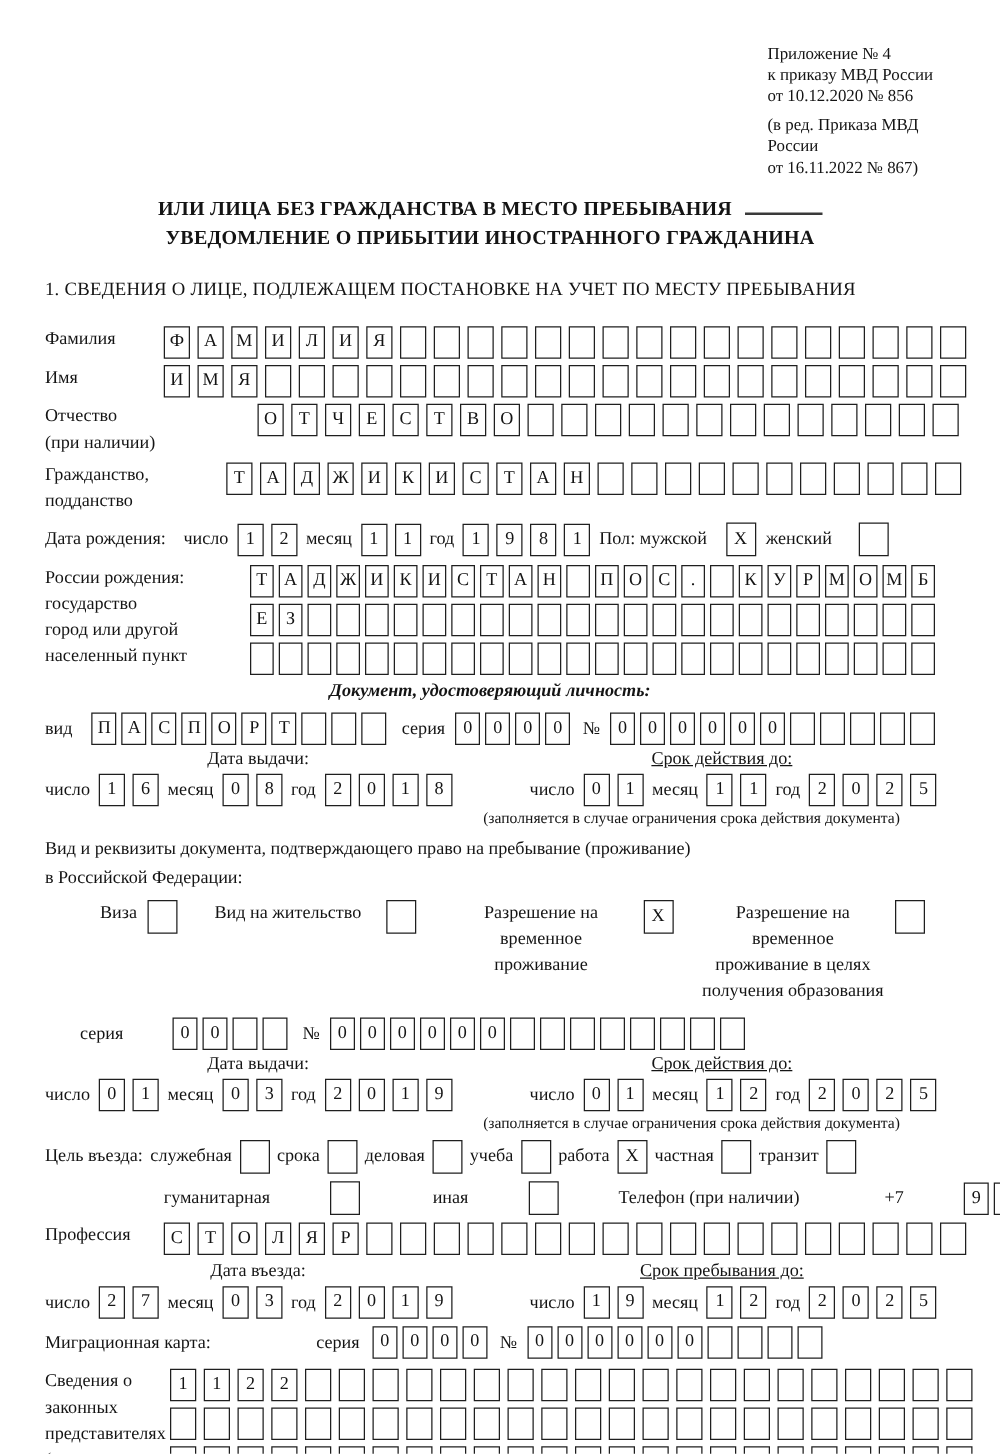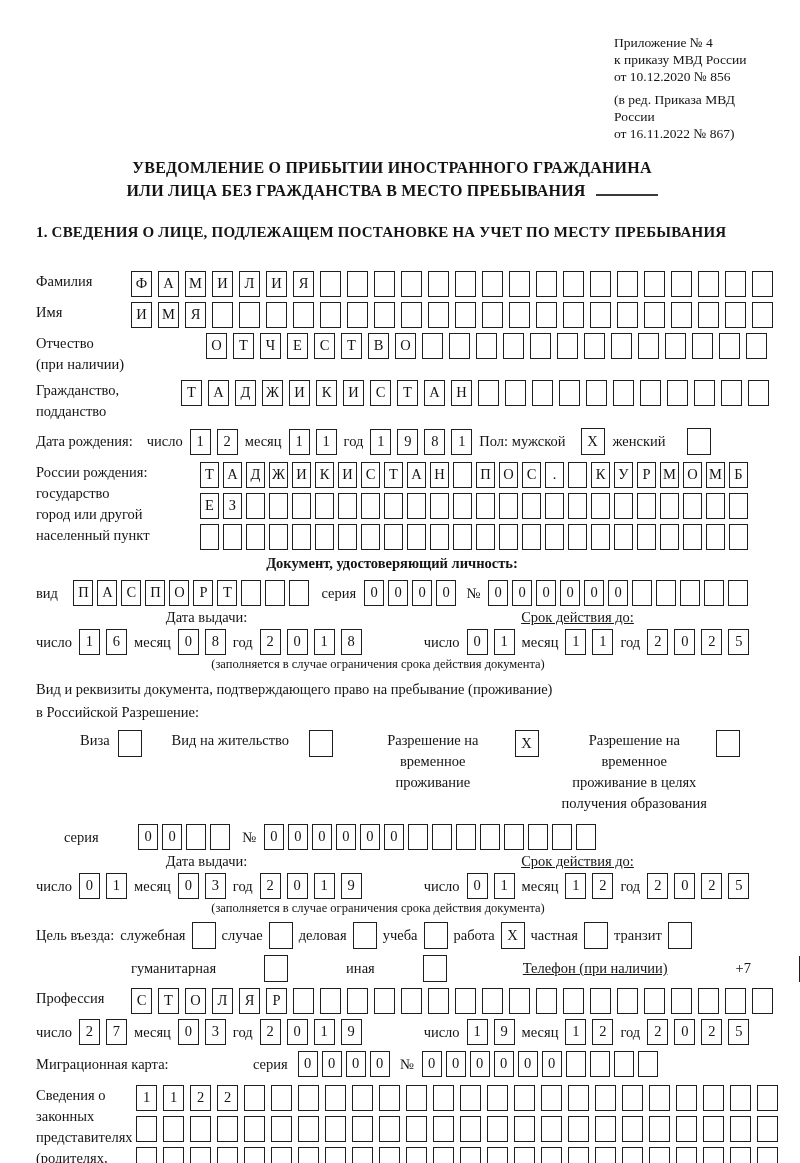--- a/index.html
+++ b/index.html
@@ -6,21 +6,21 @@
   body{width:800px;height:1163px;overflow:hidden;font-family:"Liberation Serif","DejaVu Serif",serif;color:#141414;}
   .page{box-sizing:border-box;width:760px;height:1163px;padding:34px 12px 0 36px;}
 
   
   .lawref{margin-left:578px;font-size:13.5px;line-height:17px;}
   .lawref .amend{margin-top:6px;}
   .forma{font-weight:bold;font-size:15px;text-align:right;padding-right:24px;margin-top:16px;letter-spacing:.5px;}
 
   .doctitle{text-align:center;font-weight:bold;font-size:16px;line-height:23px;margin-top:14px;letter-spacing:.2px;}
   .blankline{display:inline-block;width:62px;border-bottom:2px solid #3a3a3a;height:14px;margin-left:10px;vertical-align:baseline;}
-  .sect{font-weight:bold;font-size:15px;margin-top:22px;margin-bottom:30px;letter-spacing:.2px;}
+  .sect{font-weight:normal;font-size:15px;margin-top:22px;margin-bottom:20px;letter-spacing:.2px;}
 
   .lbl{font-size:14.5px;line-height:21px;white-space:nowrap;}
   .frow{display:flex;align-items:flex-start;margin-bottom:5px;}
   .cells{display:flex;gap:6px;flex:0 0 auto;}
   .cells.g4{gap:4px;}
   .cell{flex:0 0 auto;box-sizing:border-box;width:21px;height:26px;border:1.6px solid #1f1f1f;text-align:center;font-size:14.5px;line-height:23px;background:#fff;}
   .sm .cell{width:19px;}
   .tight .cell{width:20px;}
   .tight{gap:4px;}
   .cb{width:24px;height:27px;line-height:24px;}
@@ -30,28 +30,28 @@
   .w170{width:170px;flex:0 0 auto;}
   .w164{width:164px;flex:0 0 auto;}
   .w100{width:100px;flex:0 0 auto;}
   .w210{width:210px;flex:0 0 auto;}
   .stack{display:flex;flex-direction:column;gap:5px;}
 
   .inrow{display:flex;align-items:center;}
   .inrow .lbl{margin-right:7px;}
   .mr{margin-right:7px;}
 
-  .dochead{text-align:center;font-weight:bold;font-size:14.5px;margin:4px 0 8px 0;}
+  .dochead{text-align:center;font-weight:bold;font-size:14.5px;margin:4px 0 8px 0;font-style:italic;}
   .dhead{display:flex;font-size:14.5px;margin-top:3px;}
   .dhead .dh-l{width:360px;text-align:center;}
   .dhead .dh-r{width:360px;text-align:center;margin-left:30px;text-decoration:underline;}
   .drow{display:flex;align-items:center;margin-top:3px;margin-bottom:2px;}
   .drow .grp{display:flex;align-items:center;}
   .drow .grp2{margin-left:62px;}
-  .note{font-size:12.5px;text-align:center;padding-right:28px;margin:2px 0 6px 0;}
+  .note{font-size:12.5px;text-align:right;padding-right:28px;margin:2px 0 6px 0;}
 
   .intro{font-size:14.5px;line-height:23px;margin-top:4px;}
   .optrow{display:flex;align-items:flex-start;margin-top:6px;margin-bottom:10px;margin-left:44px;}
   .optcol{text-align:center;font-size:14.5px;line-height:21px;}
   .optrow .cb{margin:0 8px;}
 
   .purp{display:flex;align-items:center;gap:6px;margin-bottom:6px;flex-wrap:nowrap;font-size:14.5px;}
   .purp2{margin-left:95px;gap:48px;}
 </style>
 </head>
@@ -62,22 +62,22 @@
   <div class="lawref">
     <div>Приложение № 4</div>
     <div>к приказу МВД России</div>
     <div>от 10.12.2020 № 856</div>
     <div class="amend">(в ред. Приказа МВД России</div>
     <div>от 16.11.2022 № 867)</div>
   </div>
 
 
   <div class="doctitle">
+    <div><span>ИЛИ ЛИЦА БЕЗ ГРАЖДАНСТВА В МЕСТО ПРЕБЫВАНИЯ</span><span class="blankline"></span></div>
     <div>УВЕДОМЛЕНИЕ О ПРИБЫТИИ ИНОСТРАННОГО ГРАЖДАНИНА</div>
-    <div><span>ИЛИ ЛИЦА БЕЗ ГРАЖДАНСТВА В МЕСТО ПРЕБЫВАНИЯ</span><span class="blankline"></span></div>
   </div>
 
   <div class="sect">1. СВЕДЕНИЯ О ЛИЦЕ, ПОДЛЕЖАЩЕМ ПОСТАНОВКЕ НА УЧЕТ ПО МЕСТУ ПРЕБЫВАНИЯ</div>
 
   <div class="frow">
     <span class="lbl w95">Фамилия</span>
     <span class="cells">
         <span class="cell">Ф</span>
         <span class="cell">А</span>
         <span class="cell">М</span>
@@ -390,21 +390,21 @@
           <span class="cell">0</span>
           <span class="cell">2</span>
           <span class="cell">5</span>
         </span>
     </span>
   </div>
   <div class="note">(заполняется в случае ограничения срока действия документа)</div>
 
   <div class="intro">
     <div>Вид и реквизиты документа, подтверждающего право на пребывание (проживание)</div>
-    <div>в Российской Разрешение:</div>
+    <div>в Российской Федерации:</div>
   </div>
 
   <div class="optrow">
     <span class="lbl">Виза</span>
     <span class="cell cb"></span>
     <span class="lbl" style="margin-left:22px;">Вид на жительство</span>
     <span class="cell cb" style="margin-left:20px;"></span>
     <span class="optcol" style="margin-left:18px;">
       <div>Разрешение на временное</div>
       <div>проживание</div>
@@ -488,39 +488,39 @@
           <span class="cell">5</span>
         </span>
     </span>
   </div>
   <div class="note">(заполняется в случае ограничения срока действия документа)</div>
 
   <div class="purp">
     <span class="lbl">Цель въезда:</span>
     <span class="lbl">служебная</span>
     <span class="cell cb"></span>
-    <span class="lbl">случае</span>
+    <span class="lbl">срока</span>
     <span class="cell cb"></span>
     <span class="lbl">деловая</span>
     <span class="cell cb"></span>
     <span class="lbl">учеба</span>
     <span class="cell cb"></span>
     <span class="lbl">работа</span>
     <span class="cell cb">X</span>
     <span class="lbl">частная</span>
     <span class="cell cb"></span>
     <span class="lbl">транзит</span>
     <span class="cell cb"></span>
   </div>
   <div class="purp purp2">
     <span class="lbl">гуманитарная</span>
     <span class="cell cb"></span>
     <span class="lbl" style="margin-left:10px;">иная</span>
     <span class="cell cb"></span>
-    <span class="lbl" style="margin-left:28px;text-decoration:underline;">Телефон (при наличии)</span>
+    <span class="lbl" style="">Телефон (при наличии)</span>
     <span class="lbl" style="margin-left:20px;">+7</span>
     <span class="cells tight">
         <span class="cell">9</span>
         <span class="cell">1</span>
         <span class="cell">1</span>
         <span class="cell">0</span>
         <span class="cell">0</span>
         <span class="cell">0</span>
         <span class="cell">0</span>
         <span class="cell">0</span>
@@ -552,20 +552,24 @@
         <span class="cell"></span>
         <span class="cell"></span>
         <span class="cell"></span>
         <span class="cell"></span>
         <span class="cell"></span>
         <span class="cell"></span>
         <span class="cell"></span>
       </span>
   </div>
 
+  <div class="dhead">
+    <span class="dh-l">Дата въезда:</span>
+    <span class="dh-r">Срок пребывания до:</span>
+  </div>
   <div class="drow">
     <span class="grp">
       <span class="lbl mr">число</span>
       <span class="cells mr">
           <span class="cell">2</span>
           <span class="cell">7</span>
         </span>
       <span class="lbl mr">месяц</span>
       <span class="cells mr">
           <span class="cell">0</span>

